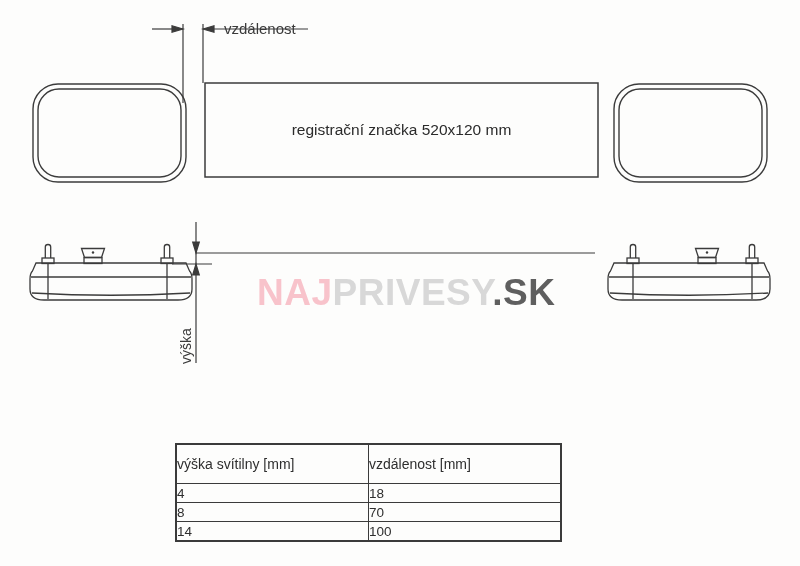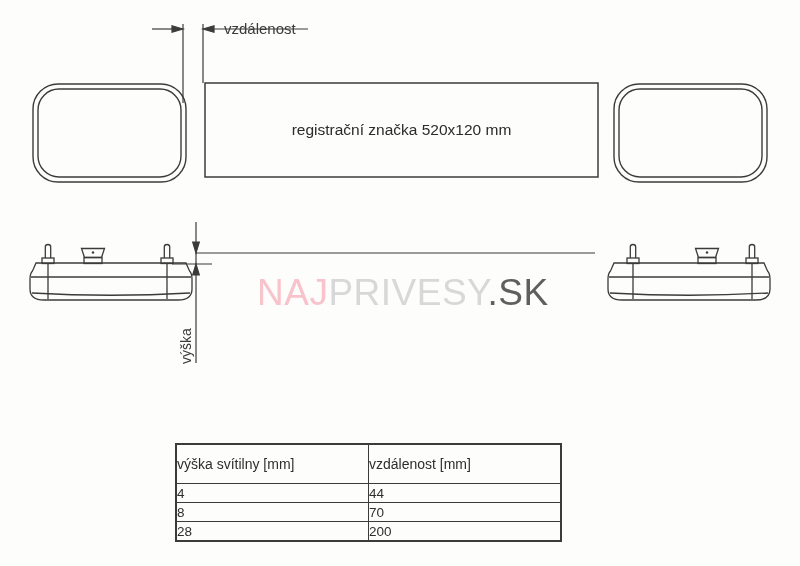--- a/index.html
+++ b/index.html
@@ -20,21 +20,21 @@
     display:flex;align-items:center;justify-content:center;
     font-size:15.5px;color:#2b2b2b;
   }
   .label-height{
     left:178px;top:364px;font-size:14px;
     transform:rotate(-90deg);transform-origin:0 0;
   }
 
   .watermark{
     position:absolute;left:257px;top:274px;
-    font-size:37px;font-weight:normal;letter-spacing:0.5px;
+    font-size:37px;font-weight:bold;letter-spacing:0.5px;
     line-height:1.0;white-space:nowrap;
     user-select:none;
   }
 
   .dim-table{
     position:absolute;left:175px;top:443px;width:387px;
     border-collapse:collapse;table-layout:fixed;
     border:2px solid #3b3b3b;
     color:#2e2e2e;
   }
@@ -114,26 +114,26 @@
       </colgroup>
     <thead>
       <tr>
         <th>výška svítilny [mm]</th>
         <th>vzdálenost [mm]</th>
       </tr>
     </thead>
     <tbody>
       <tr>
         <td>4</td>
-        <td>44</td>
+        <td>18</td>
       </tr>
       <tr>
         <td>8</td>
         <td>70</td>
       </tr>
       <tr>
-        <td>28</td>
-        <td>200</td>
+        <td>14</td>
+        <td>100</td>
       </tr>
     </tbody>
   </table>
 
 </div>
 
 </body></html>

